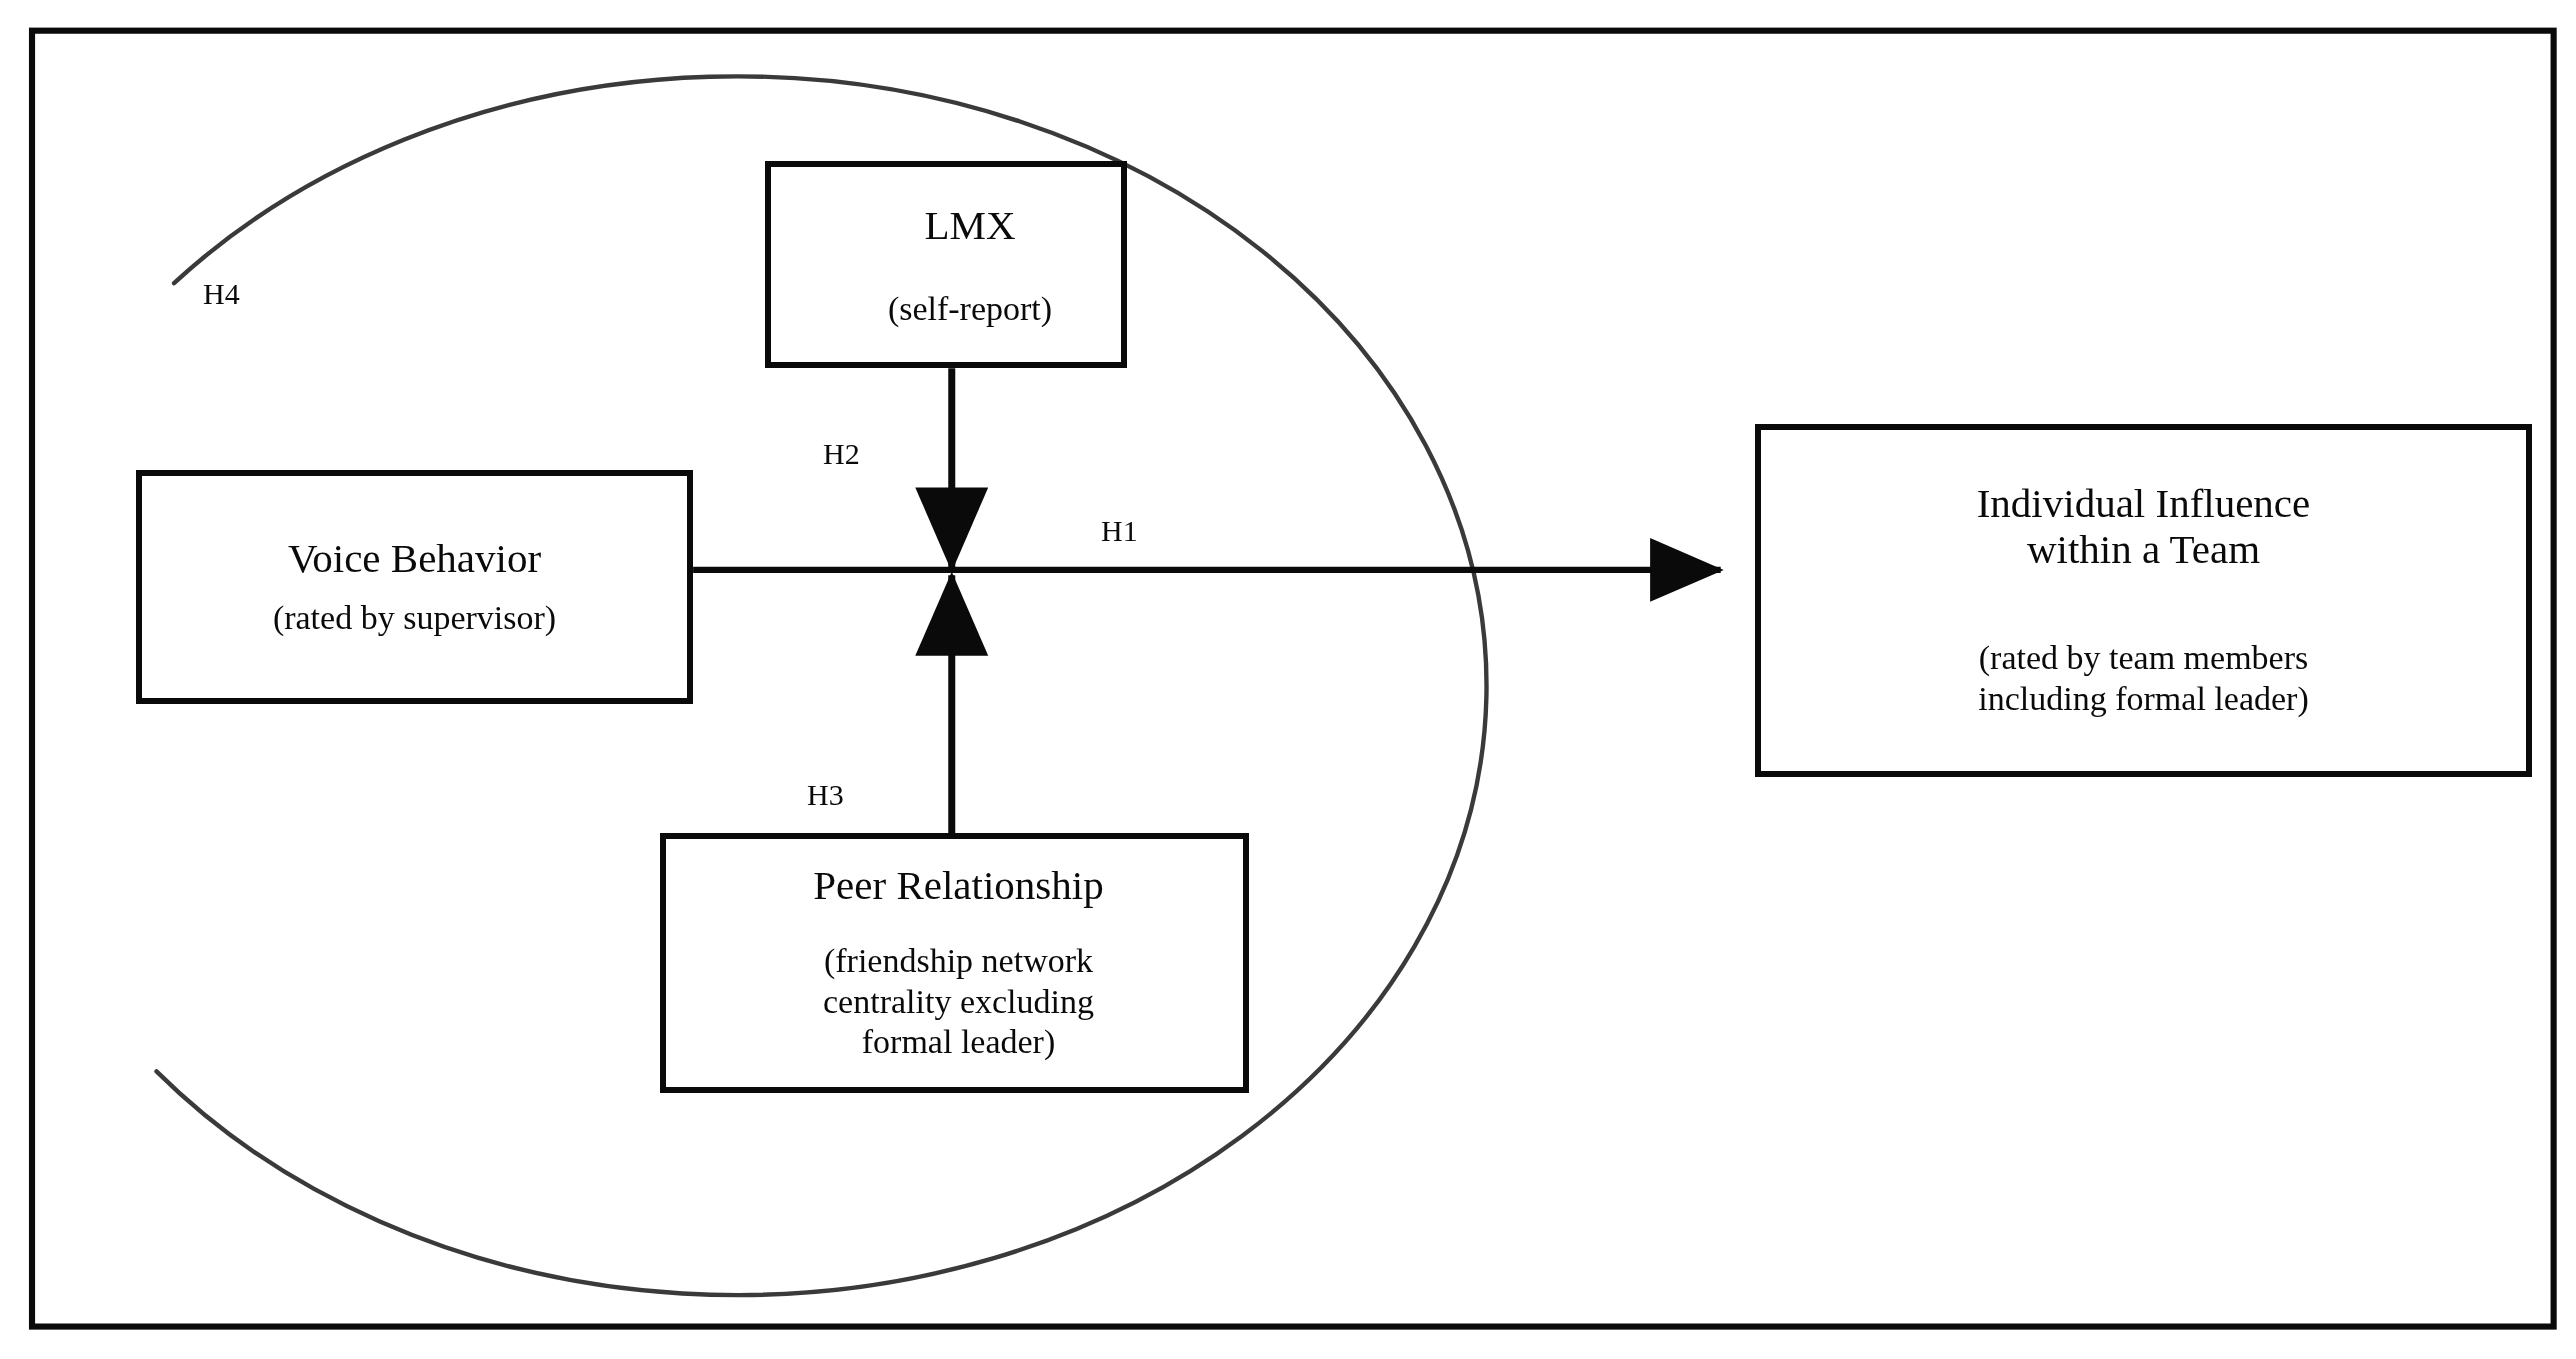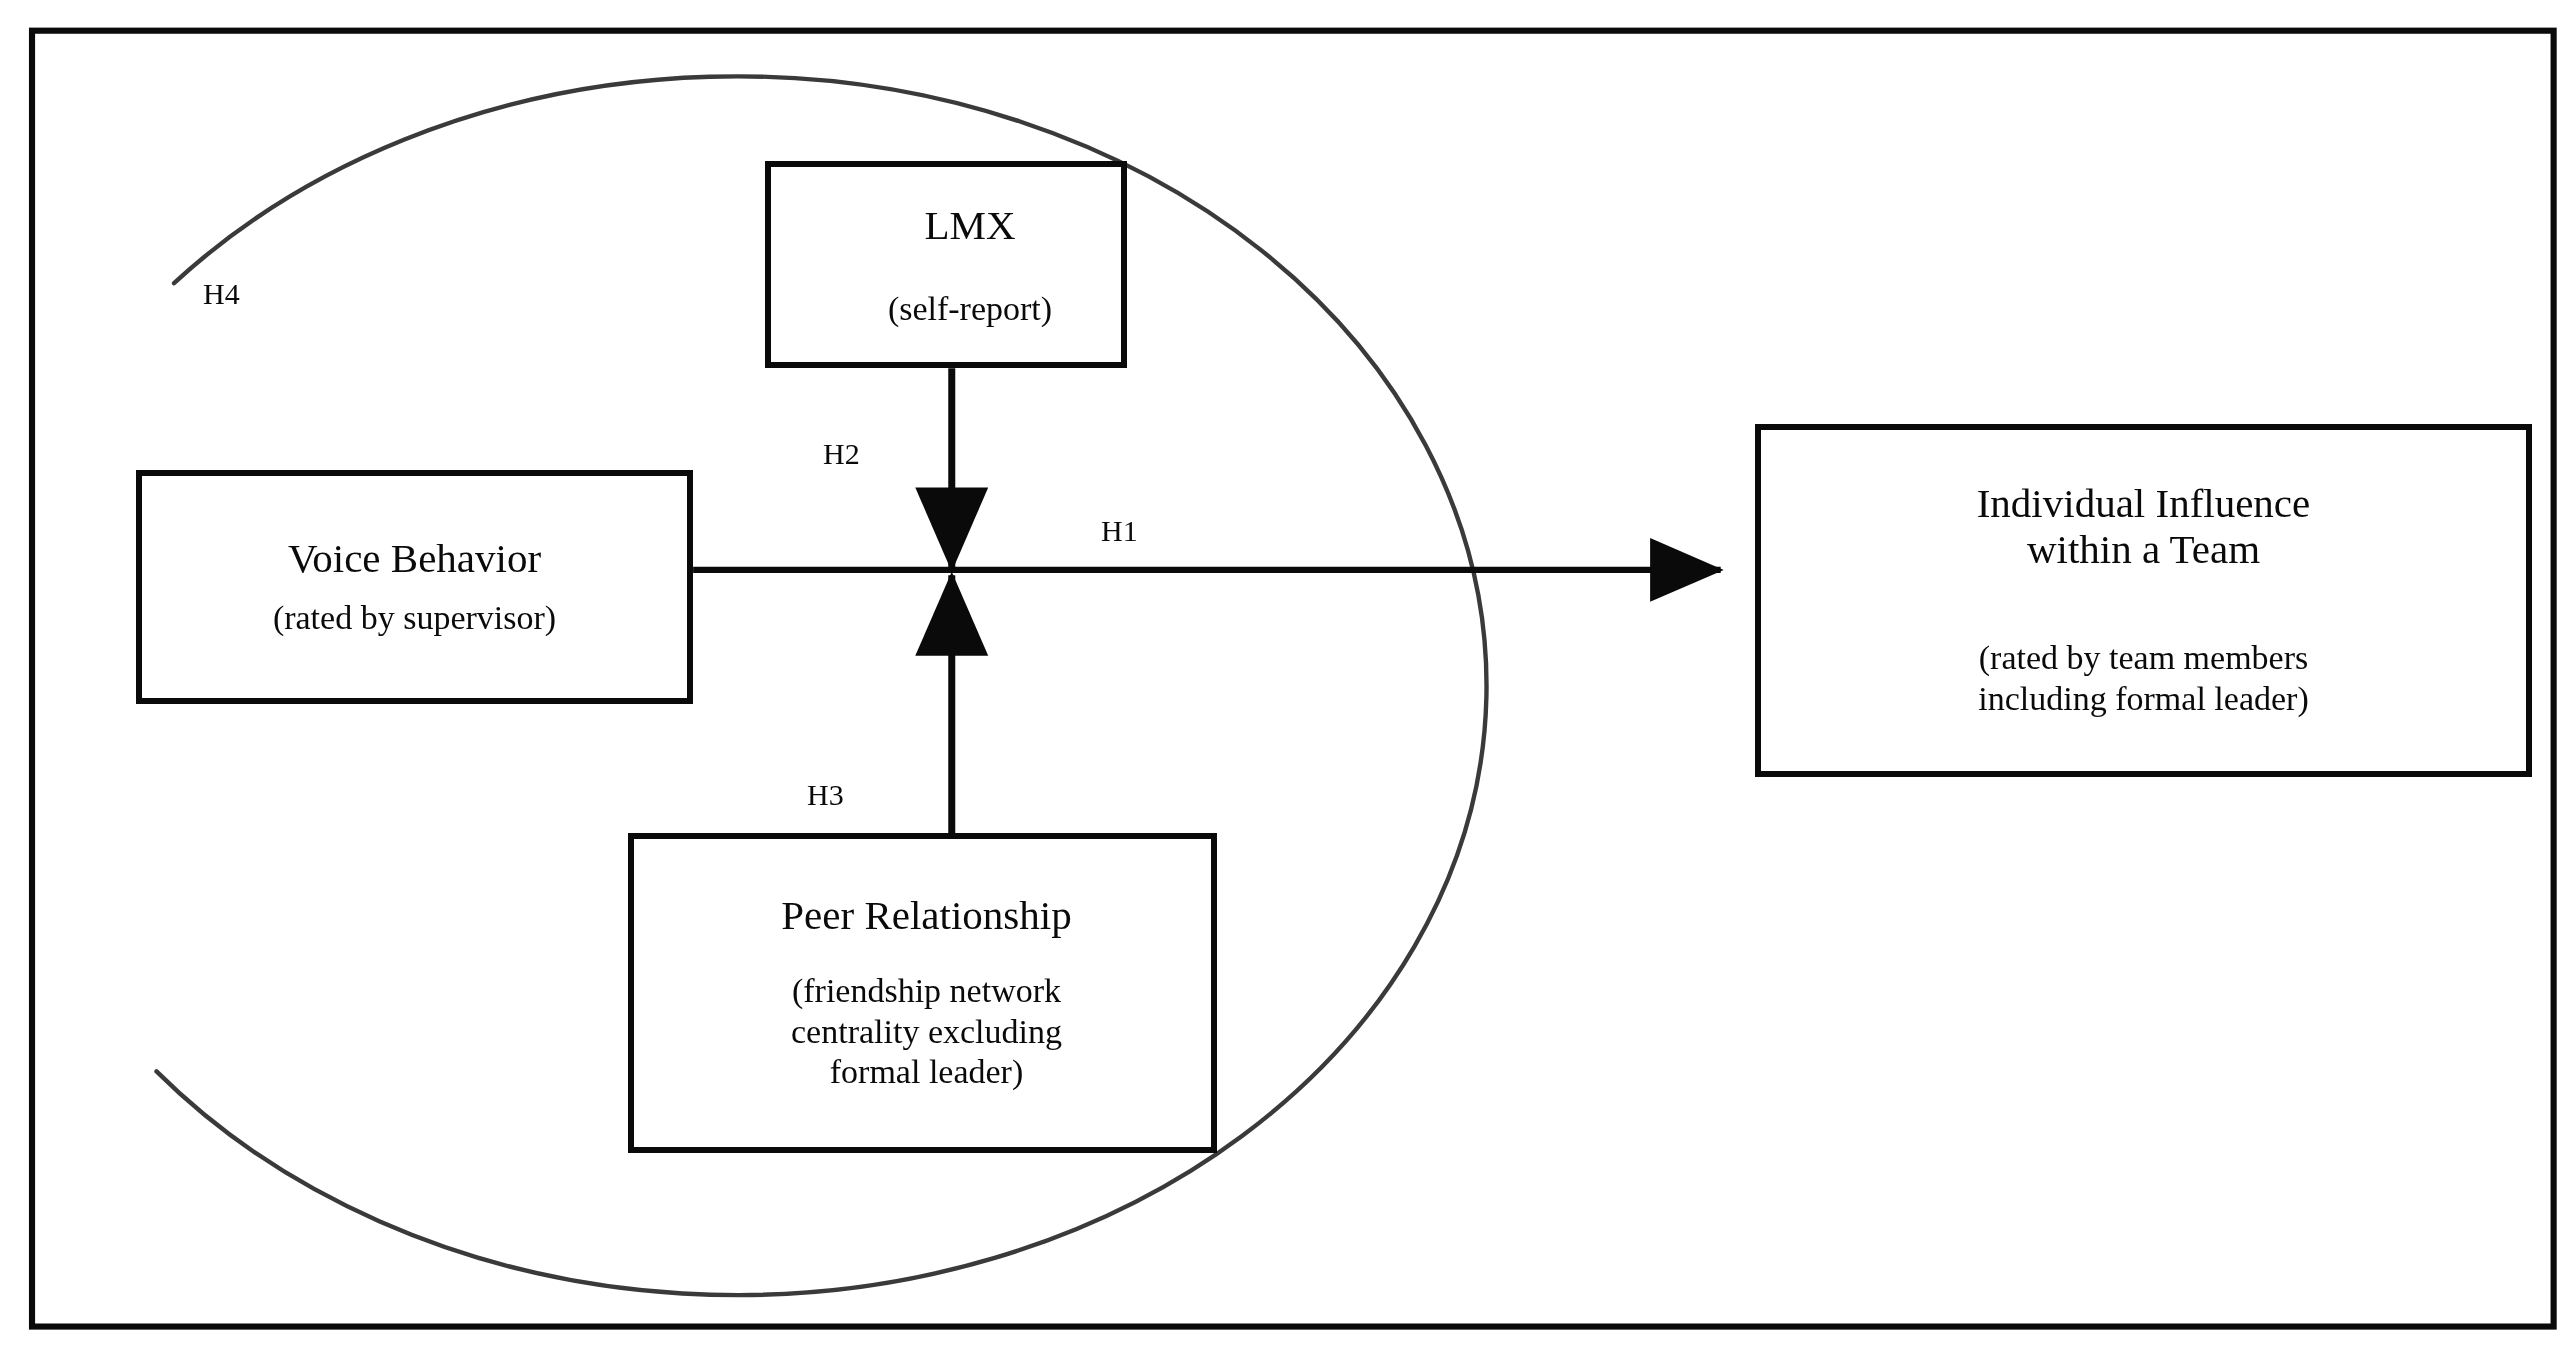--- a/index.html
+++ b/index.html
@@ -54,21 +54,21 @@
   }
 
   
   #node-lmx       { left: 765px;  top: 161px;  width: 362px; height: 207px; padding-left: 48px; }
   #node-lmx .node-title { margin-top: 3.5px; }
   #node-lmx .node-sub   { margin-top: 40px; }
 
   #node-voice     { left: 136px;  top: 470px;  width: 557px; height: 234px; }
   #node-voice .node-sub { margin-top: 16px; font-family: Liberation Serif, serif; }
 
-  #node-peer      { left: 628px;  top: 833px;  width: 589px; height: 320px; padding-left: 8px; }
+  #node-peer      { left: 660px;  top: 833px;  width: 589px; height: 260px; padding-left: 8px; }
   #node-peer .node-sub  { margin-top: 32px; font-family: Liberation Serif, serif; }
 
   #node-influence { left: 1755px; top: 424px;  width: 777px; height: 353px; }
   #node-influence .node-sub { margin-top: 65px; font-family: Liberation Serif, serif; }
 </style>
 </head>
 <body>
 
 <div id="canvas">
 

